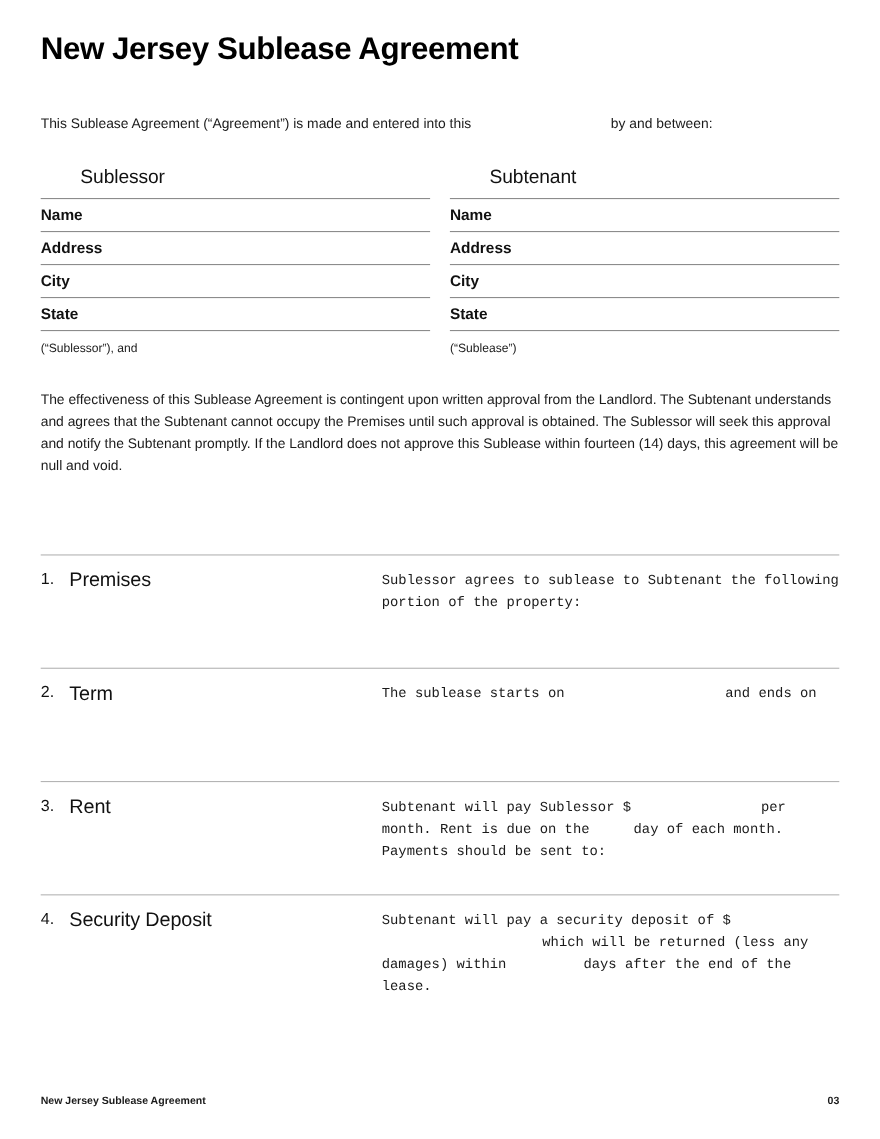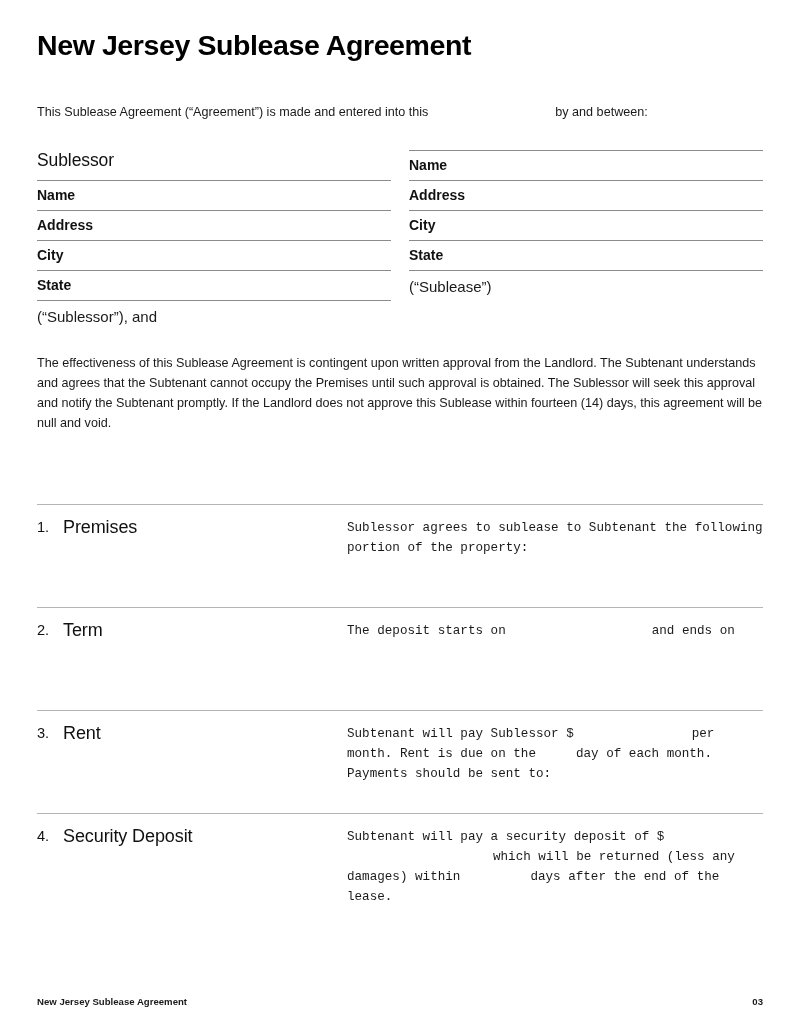--- a/index.html
+++ b/index.html
@@ -64,37 +64,38 @@
   .party-col {
     width: 354px;
   }
   .party-heading {
     font-size: 17.5px;
     font-weight: normal;
     color: #111;
     line-height: 1.25;
     padding-bottom: 8px;
     letter-spacing: -0.1px;
+    margin-left: 36px;
   }
   .field-row {
     border-top: 1px solid #8c8c8c;
     padding-top: 5px;
     padding-bottom: 7px;
     height: 30px;
   }
   .field-label {
     font-size: 14px;
     font-weight: bold;
     color: #111;
     line-height: 18px;
   }
   .party-footer {
     border-top: 1px solid #8c8c8c;
     padding-top: 7px;
-    font-size: 15px;
+    font-size: 11px;
     color: #1a1a1a;
     line-height: 18px;
   }
 
   
   .approval-para {
     position: absolute;
     left: 37px;
     top: 353px;
     width: 728px;
@@ -190,20 +191,21 @@
         <span class="field-label">City</span>
       </div>
       <div class="field-row">
         <span class="field-label">State</span>
       </div>
 
       <div class="party-footer">(“Sublessor”), and</div>
     </div>
 
     <div class="party-col">
+      <div class="party-heading">Subtenant</div>
 
       <div class="field-row">
         <span class="field-label">Name</span>
       </div>
       <div class="field-row">
         <span class="field-label">Address</span>
       </div>
       <div class="field-row">
         <span class="field-label">City</span>
       </div>
@@ -225,21 +227,21 @@
       <div class="section-title">Premises</div>
       <div class="section-body">
         <span>Sublessor agrees to sublease to Subtenant the following portion of the property:</span>
       </div>
     </div>
 
     <div class="section">
       <div class="section-num">2.</div>
       <div class="section-title">Term</div>
       <div class="section-body">
-        <span>The deposit starts on</span><span class="blank-xl"></span><span>and ends on</span>
+        <span>The sublease starts on</span><span class="blank-xl"></span><span>and ends on</span>
       </div>
     </div>
 
     <div class="section">
       <div class="section-num">3.</div>
       <div class="section-title">Rent</div>
       <div class="section-body">
         <span>Subtenant will pay Sublessor $</span><span class="blank-lg"></span><span>per month. Rent is due on the</span><span class="blank-sm"></span><span>day of each month. Payments should be sent to:</span>
       </div>
     </div>

